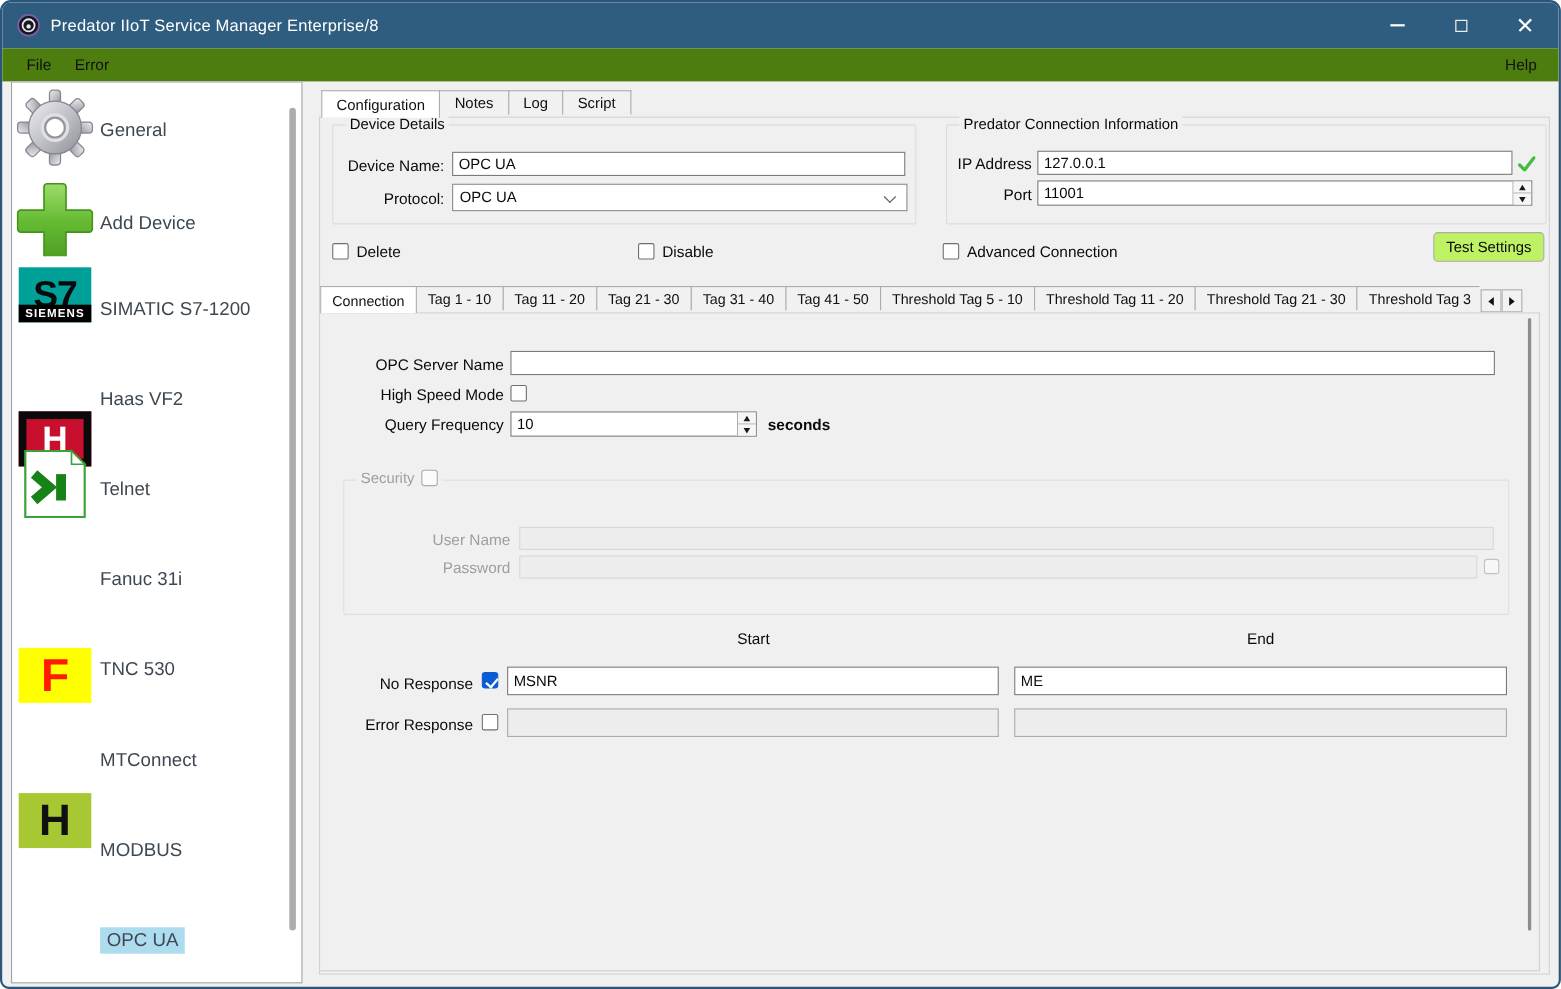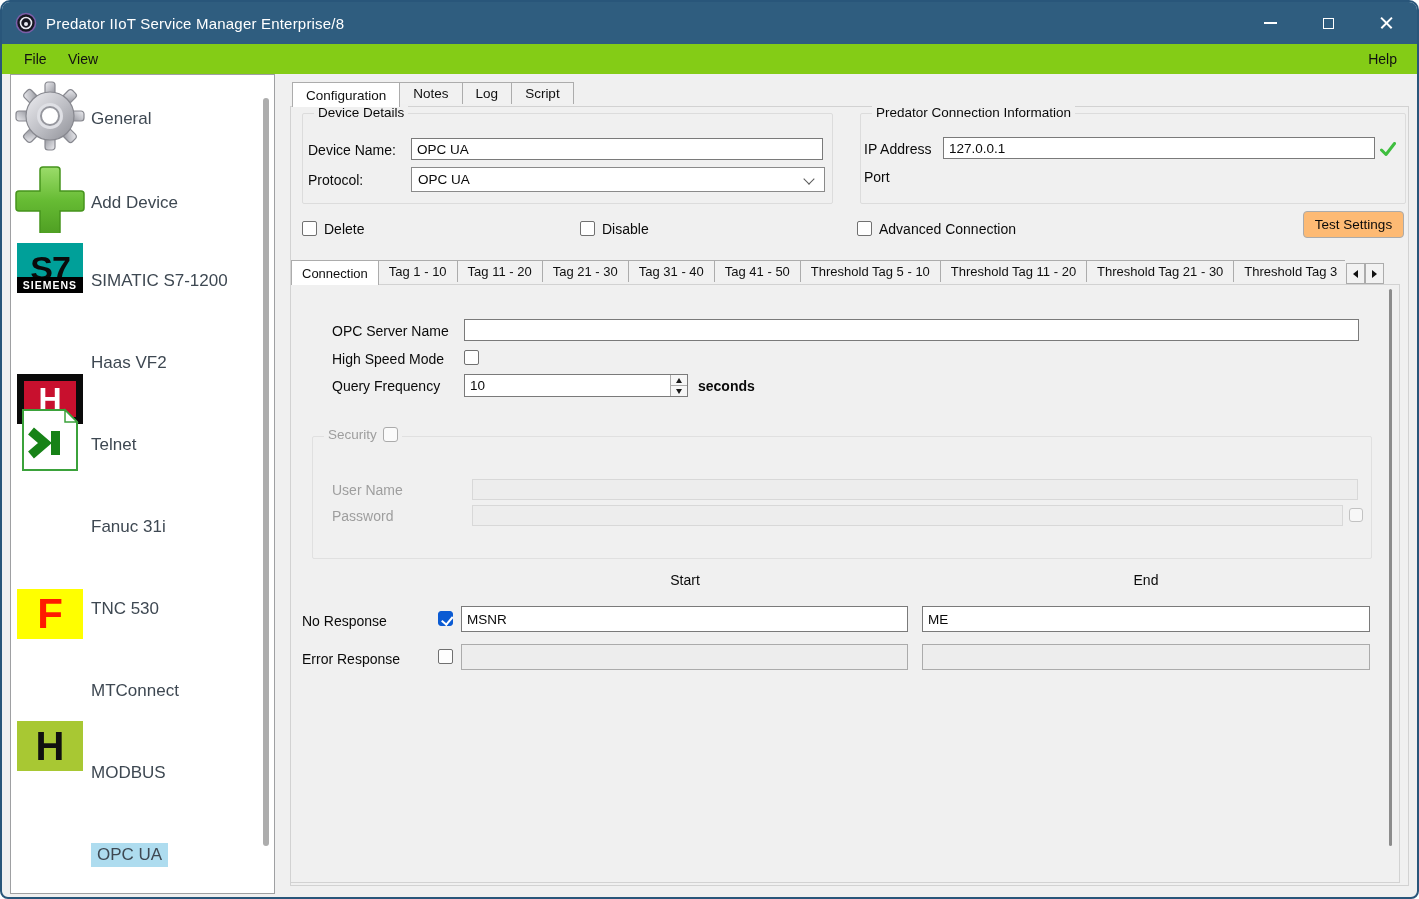--- a/index.html
+++ b/index.html
@@ -13,21 +13,21 @@
   .appicon{margin-left:13px;display:flex;}
   .title{color:#FFF;font-size:15px;margin-left:9px;letter-spacing:.2px;}
   .wbtns{position:absolute;right:2px;top:0;height:42px;display:flex;}
   .wbtn{width:58px;height:42px;display:flex;align-items:center;justify-content:center;cursor:default;}
   .glyph-min{width:13px;height:1.6px;background:#FFF;display:block;}
   .glyph-max{width:11px;height:11px;border:1.6px solid #FFF;display:block;}
   .glyph-close{position:relative;width:15px;height:15px;display:block;}
   .glyph-close::before,.glyph-close::after{content:"";position:absolute;left:0;top:6.8px;width:15px;height:1.6px;background:#FFF;}
   .glyph-close::before{transform:rotate(45deg);} .glyph-close::after{transform:rotate(-45deg);}
   
-  .menubar{position:absolute;left:0;top:42px;width:100%;height:30px;background:#84cc16;}
+  .menubar{position:absolute;left:0;top:42px;width:100%;height:30px;background:#4d7c0f;}
   .menu-item{position:absolute;top:0;height:30px;line-height:30px;font-size:14px;color:#111;padding:0 8px;}
   
   .sidebar{position:absolute;left:8px;top:72px;width:265px;height:820px;background:#FFF;border:1px solid #9FA0A2;}
   .sb-icon{position:absolute;left:6px;}
   .sb-label{position:absolute;left:80px;font-size:17px;color:#3E4852;white-space:nowrap;}
   .sb-label.sel{background:var(--selection,#AEDCEF);padding:2px 6px;}
   .box-icon{width:66px;height:50px;display:flex;align-items:center;justify-content:center;position:relative;}
   .i-s7{background:var(--siemens-teal,#00A099);flex-direction:column;}
   .i-s7 .s7t{font-size:34px;font-weight:800;color:#0A0A0A;line-height:44px;letter-spacing:-1px;}
   .i-s7 .s7b{position:absolute;bottom:0;left:0;width:100%;height:16px;background:#000;color:#FFF;
@@ -47,21 +47,21 @@
   .subtab{font-size:13px;padding:0 10px;}
   .subtab.active{height:25px;}
   .tabrow.clip{overflow:hidden;}
   
   .panel{position:absolute;background:#F0F0F0;border:1px solid #D2D2D2;}
   .group{position:absolute;border:1px solid #DCDCDC;border-radius:2px;}
   .legend{position:absolute;top:-9px;left:11px;background:#F0F0F0;padding:0 4px;font-size:13.5px;color:#0A0A0A;white-space:nowrap;}
   .legend.gray{color:#9E9E9E;display:flex;align-items:center;gap:6px;top:-10px;}
   
   .lbl{position:absolute;font-size:14px;color:#0A0A0A;white-space:nowrap;}
-  .lbl.r{}
+  .lbl.r{text-align:right;}
   .lbl.gray{color:#9E9E9E;}
   .field{position:absolute;background:#FFF;border:1px solid #7A7A7A;}
   .field input{border:none;outline:none;width:100%;height:100%;padding:0 5px;background:transparent;
                font-family:"Liberation Sans","DejaVu Sans",sans-serif;font-size:13.5px;color:#0A0A0A;}
   .field.dis1{background:#EDEDED;border-color:#D8D8D8;}
   .field.dis2{background:#EDEDED;border-color:#ABABAB;}
   .combo{position:absolute;background:#FFF;border:1px solid #8A8A8A;font-size:13.5px;color:#0A0A0A;
          display:flex;align-items:center;padding-left:6px;}
   .chev{position:absolute;right:11px;top:7px;width:8px;height:8px;border-right:1.8px solid #5A5A5A;
         border-bottom:1.8px solid #5A5A5A;transform:rotate(45deg);}
@@ -69,21 +69,21 @@
   .spin-btn{flex:1;background:#F6F6F6;display:flex;align-items:center;justify-content:center;}
   .spin-btn.top{border-bottom:1px solid #ABABAB;}
   .tri-up{width:0;height:0;border-left:3.5px solid transparent;border-right:3.5px solid transparent;border-bottom:5px solid #1A1A1A;}
   .tri-dn{width:0;height:0;border-left:3.5px solid transparent;border-right:3.5px solid transparent;border-top:5px solid #1A1A1A;}
   .cb{position:absolute;width:15px;height:15px;background:#FEFEFE;border:1px solid #707070;border-radius:2px;}
   .cb.checked{background:var(--check-blue,#0B5BD3);border-color:var(--check-blue,#0B5BD3);border-radius:3px;}
   .cb.checked::after{content:"";position:absolute;left:4.5px;top:1.5px;width:4.5px;height:8.5px;
                      border:solid #FFF;border-width:0 2px 2px 0;transform:rotate(40deg);}
   .cb.dim{border-color:#ABABAB;background:#FBFBFB;border-radius:3px;}
   .cb.mini{width:14px;height:14px;border-color:#C2C2C2;background:#F7F7F7;border-radius:3px;}
-  .btn{position:absolute;background:#fdba74;border:1px solid #ABABAB;border-radius:4px;font-size:13.5px;color:#0A0A0A;
+  .btn{position:absolute;background:#bef264;border:1px solid #ABABAB;border-radius:4px;font-size:13.5px;color:#0A0A0A;
        display:flex;align-items:center;justify-content:center;}
   .arrow-btn{position:absolute;width:19px;height:21px;background:#F2F2F2;border:1px solid #ACACAC;
              display:flex;align-items:center;justify-content:center;}
   .tri-l{width:0;height:0;border-top:4px solid transparent;border-bottom:4px solid transparent;border-right:5px solid #111;}
   .tri-r{width:0;height:0;border-top:4px solid transparent;border-bottom:4px solid transparent;border-left:5px solid #111;}
   .vscroll{position:absolute;left:1387px;top:287px;width:3px;height:557px;background:#8C8C8C;border-radius:2px;}
   .statusicon{position:absolute;}
 </style>
 </head>
 <body>
@@ -107,21 +107,21 @@
           <span class="glyph-max"></span>
         </div>
       <div class="wbtn">
           <span class="glyph-close"></span>
         </div>
     </div>
   </div>
 
   <div class="menubar">
     <span class="menu-item" style="left:14px;">File</span>
-    <span class="menu-item" style="left:58px;">View</span>
+    <span class="menu-item" style="left:58px;">Error</span>
     <span class="menu-item" style="right:12px;">Help</span>
   </div>
 
   <div class="sidebar">
 
     <div>
       <span class="sb-icon" style="top:6px;left:4px;">
         <svg width="70" height="70" viewBox="0 0 70 70">
           <defs>
               <linearGradient id="gg" x1="0" y1="0" x2="1" y2="1">
@@ -251,20 +251,31 @@
   <span class="lbl r" style="left:862px;top:139px;width:74px;">IP Address</span>
   <div class="field" style="left:941px;top:135px;width:432px;height:22px;">
     <input value="127.0.0.1" style="">
   </div>
   <span class="statusicon" style="left:1378px;top:140px;">
     <svg width="16" height="14" viewBox="0 0 16 14">
         <path d="M1.5 8 L6 12.5 L14.5 1.5" fill="none" stroke="#3FBE3F" stroke-width="3" stroke-linecap="round" stroke-linejoin="round"></path>
       </svg>
   </span>
   <span class="lbl r" style="left:862px;top:167px;width:74px;">Port</span>
+  <div class="field" style="left:941px;top:162px;width:450px;height:23px;">
+    <input style="width: calc(100% - 18px);" value="11001">
+    <div class="spinner">
+      <div class="spin-btn top">
+          <span class="tri-up"></span>
+        </div>
+      <div class="spin-btn">
+          <span class="tri-dn"></span>
+        </div>
+    </div>
+  </div>
 
   <span class="cb" style="left:300px;top:219px;"></span>
   <span class="lbl" style="left:322px;top:219px;">Delete</span>
   <span class="cb" style="left:578px;top:219px;"></span>
   <span class="lbl" style="left:600px;top:219px;">Disable</span>
   <span class="cb" style="left:855px;top:219px;"></span>
   <span class="lbl" style="left:877px;top:219px;">Advanced Connection</span>
   <div class="btn" style="left:1301px;top:209px;width:101px;height:27px;">Test Settings</div>
 
   <div class="tabrow clip" style="left:289px;top:258px;height:25px;width:1054px;">

